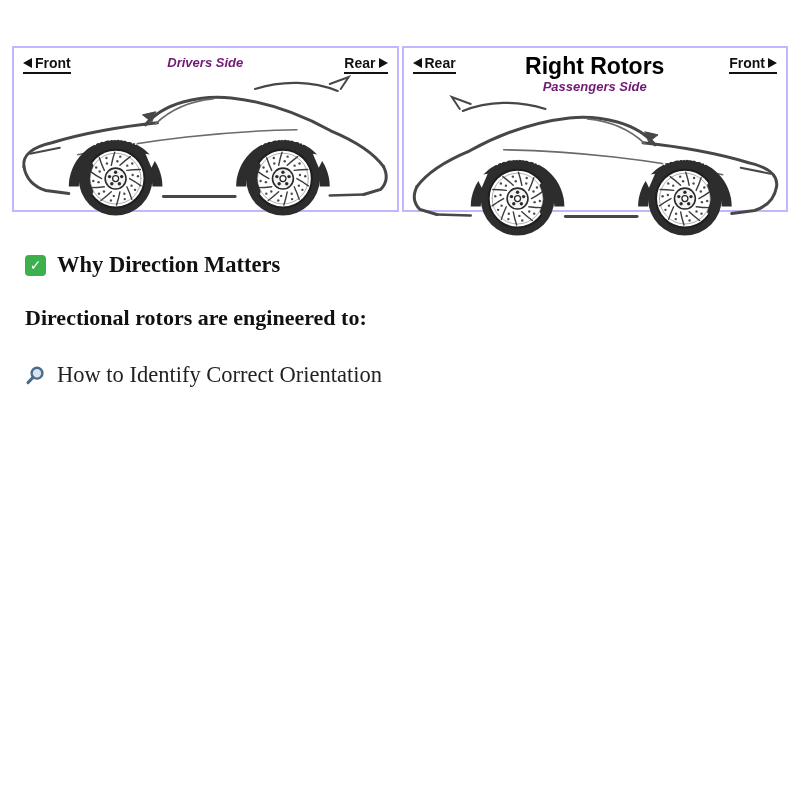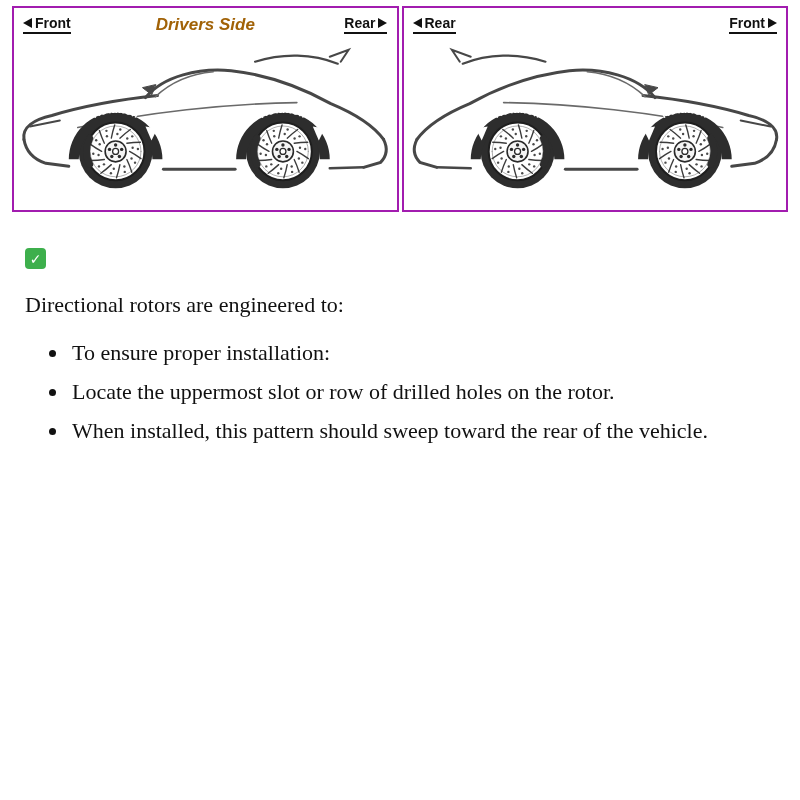--- a/index.html
+++ b/index.html
@@ -2,44 +2,44 @@
 <html><head>
 <meta charset="utf-8">
 <style>
   html,body{margin:0;padding:0;}
   body{
     width:800px;height:800px;background:#ffffff;overflow:hidden;
     font-family:"Liberation Serif",serif;color:#111;
   }
   
   .diagram{display:flex;gap:3px;margin:6px 12px 0 12px;height:206px;}
-  .panel{flex:1;border:2px solid #a21caf;background:#fff;display:flex;flex-direction:column;min-width:0;}
+  .panel{flex:1;border:2px solid #c4b5fd;background:#fff;display:flex;flex-direction:column;min-width:0;margin-top:40px;}
   .panel-header{display:flex;justify-content:space-between;align-items:flex-start;padding:6px 9px 0 9px;}
   .dir-slot{width:76px;font-family:"Liberation Sans",sans-serif;}
   .dir-slot.right{text-align:right;}
   .dir-label{display:inline-flex;align-items:center;gap:3px;border-bottom:2.5px solid #111;
     font-family:"Liberation Sans",sans-serif;font-weight:700;font-size:14px;padding-bottom:1px;color:#111;}
   .tri-l{width:0;height:0;border-top:5px solid transparent;border-bottom:5px solid transparent;border-right:9px solid #111;}
   .tri-r{width:0;height:0;border-top:5px solid transparent;border-bottom:5px solid transparent;border-left:9px solid #111;}
   .panel-title-block{text-align:center;line-height:1.05;font-family:"Liberation Sans",sans-serif;}
   .panel-title{font-weight:700;font-size:23px;color:#000;}
-  .panel-sub{font-weight:700;font-style:italic;font-size:17px;color:#a16207;margin-top:2px;}
+  .panel-sub{font-weight:700;font-style:italic;font-size:13px;color:#701a75;margin-top:2px;}
   .car-box{flex:1;padding:1px 2px 0 2px;}
   .car-box svg{display:block;}
   
   .article{padding:13px 25px 0 25px;font-size:22px;line-height:34px;}
   .intro{margin:9px 0 0 0;}
   .sec-head{display:flex;align-items:center;gap:11px;margin-top:23px;}
   .sec-head .h-text{font-weight:700;font-size:22.5px;}
   .sec-head.plain .h-text{font-weight:400;color:#222;}
   .check-icon{width:21px;height:21px;border-radius:4px;background:#3daf4c;color:#fff;
     display:inline-flex;align-items:center;justify-content:center;
     font-family:"DejaVu Sans",sans-serif;font-size:14px;font-weight:700;flex:0 0 auto;}
   .mag-icon{flex:0 0 auto;display:inline-flex;}
-  .lead{margin:19px 0 0 0;}
+  .lead{margin:19px 0 0 0;font-weight:bold;}
   ul.blist{margin:12px 0 0 0;padding:0 0 0 44px;}
   ul.blist li{margin:0 0 5px 0;padding-left:3px;line-height:34px;}
 </style>
 </head>
 <body>
 
 <div class="diagram">
 
   <div class="panel">
     <div class="panel-header">
@@ -156,20 +156,24 @@
   </div>
 
   <div class="panel">
     <div class="panel-header">
       <span class="dir-slot">
         <span class="dir-label">
           <span class="tri-l"></span>
           <span>Rear</span>
         </span>
       </span>
+      <span class="panel-title-block">
+        <div class="panel-title">Right Rotors</div>
+        <div class="panel-sub">Passengers Side</div>
+      </span>
       <span class="dir-slot right">
         <span class="dir-label">
           <span>Front</span>
           <span class="tri-r"></span>
         </span>
       </span>
     </div>
     <div class="car-box" id="car-right">
         <svg viewBox="0 0 380 150" width="100%" height="100%" preserveAspectRatio="xMidYMid meet">
           <g transform="translate(380,0) scale(-1,1)" stroke="#474747" fill="none" stroke-width="3" stroke-linecap="round">
@@ -266,25 +270,30 @@
       </div>
   </div>
 
 </div>
 
 <div class="article">
 
 
   <div class="sec-head">
     <span class="check-icon">✓</span>
+    <span class="h-text">Why Direction Matters</span>
   </div>
 
   <p class="lead">Directional rotors are engineered to:</p>
 
 
-
-  <ul class="blist" style="margin-top:14px;">
-    <li>To ensure proper installation:</li>
-    <li>Locate the uppermost slot or row of drilled holes on the rotor.</li>
-    <li>When installed, this pattern should sweep toward the rear of the vehicle.</li>
-  </ul>
+  <div class="sec-head plain">
+    <span class="mag-icon">
+      <svg width="21" height="21" viewBox="0 0 21 21">
+        <circle cx="12" cy="8.2" r="5.4" fill="#d7e4f0" stroke="#4a6b8a" stroke-width="2.4"></circle>
+        <line x1="8" y1="12.4" x2="3" y2="17.6" stroke="#4a6b8a" stroke-width="3" stroke-linecap="round"></line>
+      </svg>
+    </span>
+    <span class="h-text">How to Identify Correct Orientation</span>
+  </div>
+
 
 </div>
 
 </body></html>

